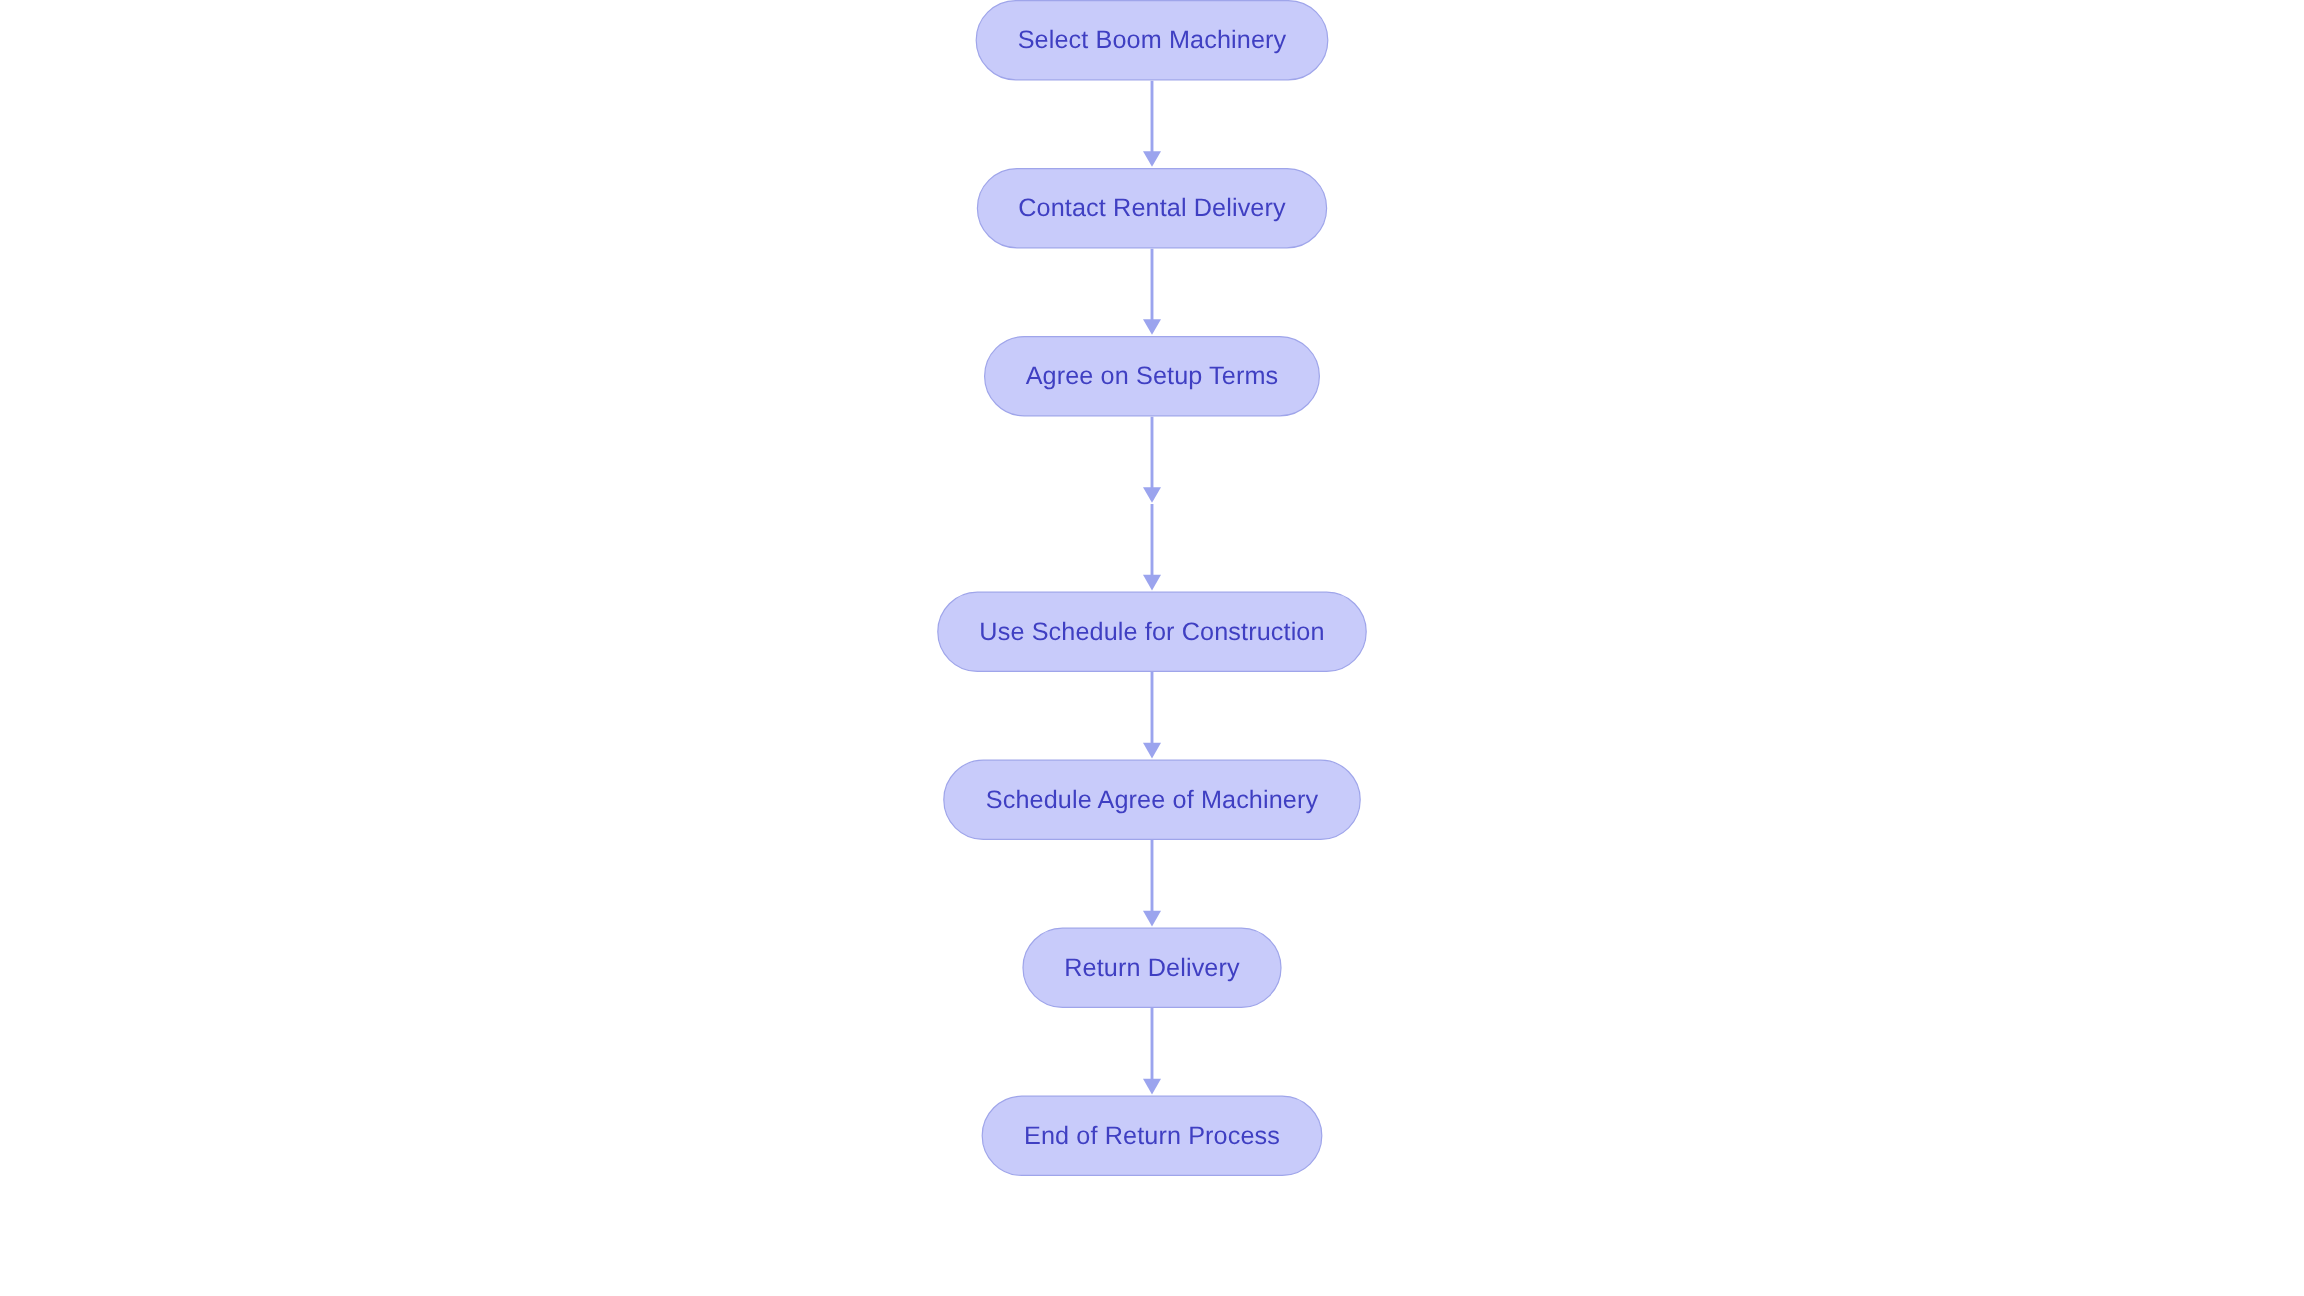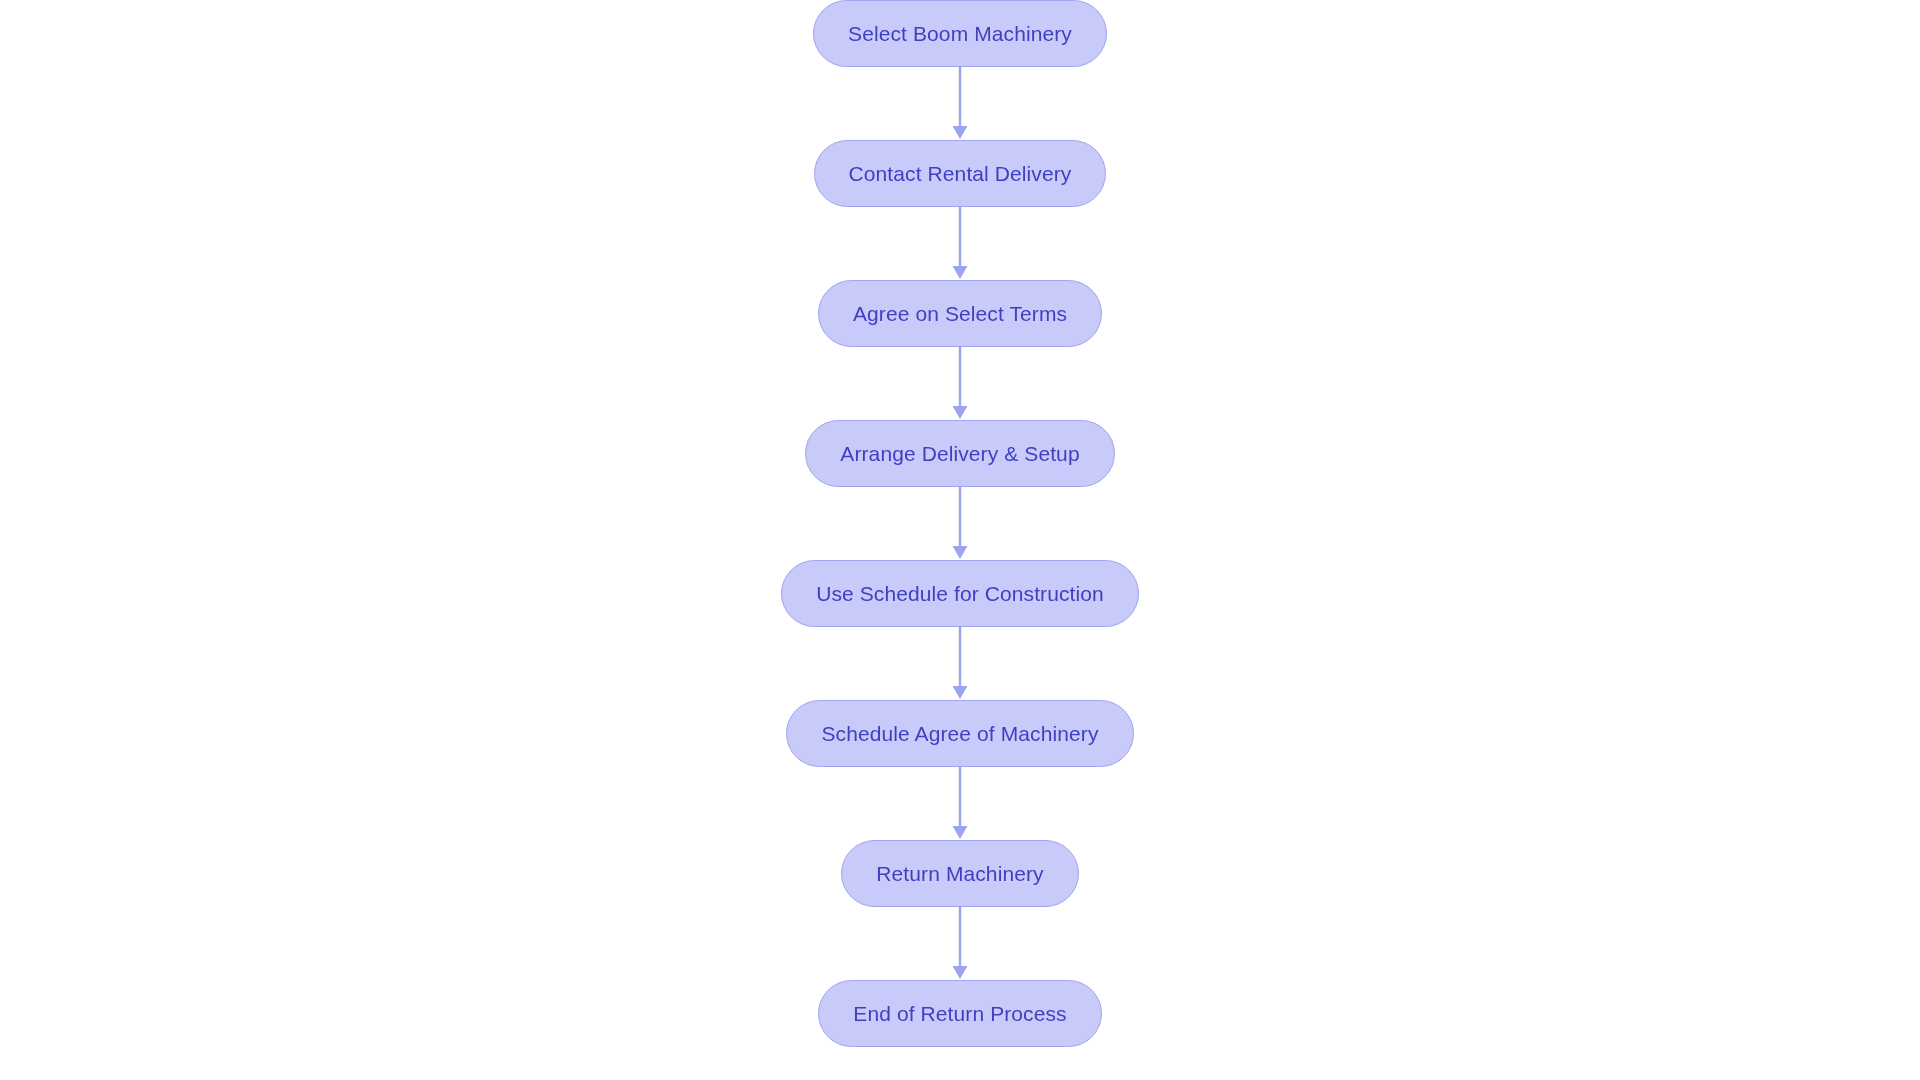--- a/index.html
+++ b/index.html
@@ -68,29 +68,28 @@
     </div>
     <div class="flow-step">
       <div class="node">Contact Rental Delivery</div>
       <div class="connector">
     <svg class="connector-svg" width="26" height="73" viewBox="0 0 26 73">
       <line x1="13" y1="0" x2="13" y2="61" stroke="#9ba4ee" stroke-width="2.4"></line>
       <path d="M 5.5 59 L 20.5 59 L 13 72 Z" fill="#9ba4ee"></path>
     </svg></div>
     </div>
     <div class="flow-step">
-      <div class="node">Agree on Select Terms</div>
+      <div class="node">Agree on Setup Terms</div>
       <div class="connector">
     <svg class="connector-svg" width="26" height="73" viewBox="0 0 26 73">
       <line x1="13" y1="0" x2="13" y2="61" stroke="#9ba4ee" stroke-width="2.4"></line>
       <path d="M 5.5 59 L 20.5 59 L 13 72 Z" fill="#9ba4ee"></path>
     </svg></div>
     </div>
     <div class="flow-step">
-      <div class="node">Arrange Delivery &amp; Setup</div>
       <div class="connector">
     <svg class="connector-svg" width="26" height="73" viewBox="0 0 26 73">
       <line x1="13" y1="0" x2="13" y2="61" stroke="#9ba4ee" stroke-width="2.4"></line>
       <path d="M 5.5 59 L 20.5 59 L 13 72 Z" fill="#9ba4ee"></path>
     </svg></div>
     </div>
     <div class="flow-step">
       <div class="node">Use Schedule for Construction</div>
       <div class="connector">
     <svg class="connector-svg" width="26" height="73" viewBox="0 0 26 73">
@@ -100,21 +99,21 @@
     </div>
     <div class="flow-step">
       <div class="node">Schedule Agree of Machinery</div>
       <div class="connector">
     <svg class="connector-svg" width="26" height="73" viewBox="0 0 26 73">
       <line x1="13" y1="0" x2="13" y2="61" stroke="#9ba4ee" stroke-width="2.4"></line>
       <path d="M 5.5 59 L 20.5 59 L 13 72 Z" fill="#9ba4ee"></path>
     </svg></div>
     </div>
     <div class="flow-step">
-      <div class="node">Return Machinery</div>
+      <div class="node">Return Delivery</div>
       <div class="connector">
     <svg class="connector-svg" width="26" height="73" viewBox="0 0 26 73">
       <line x1="13" y1="0" x2="13" y2="61" stroke="#9ba4ee" stroke-width="2.4"></line>
       <path d="M 5.5 59 L 20.5 59 L 13 72 Z" fill="#9ba4ee"></path>
     </svg></div>
     </div>
     <div class="flow-step">
       <div class="node">End of Return Process</div>
     </div>
   </div>

